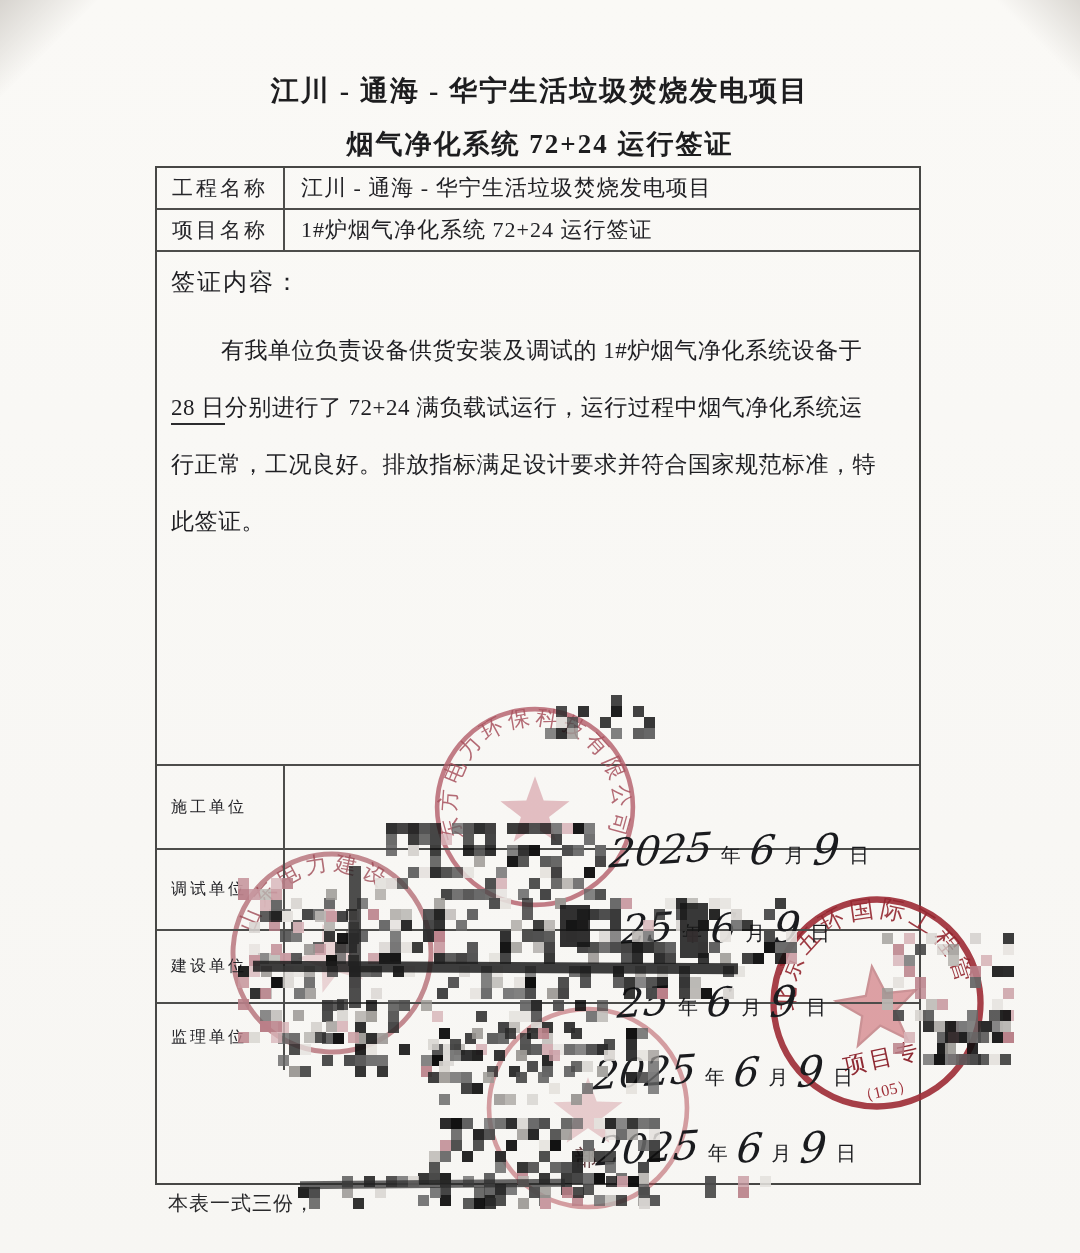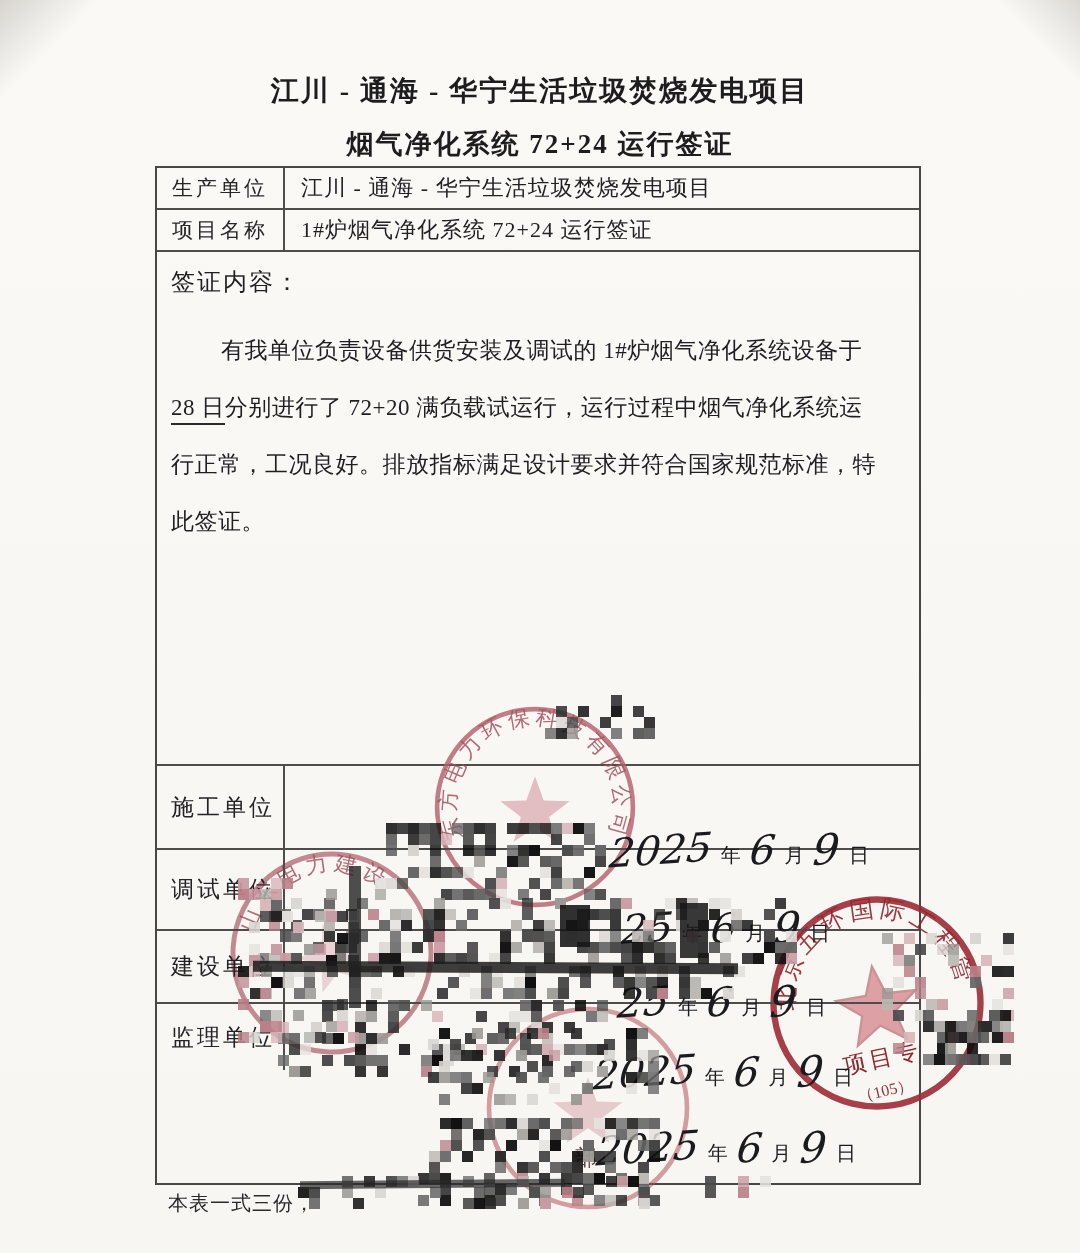--- a/index.html
+++ b/index.html
@@ -20,21 +20,21 @@
                  font-size:21px;letter-spacing:3px;color:#26262a;}
   .info-row .val{flex:1;display:flex;align-items:center;padding-left:16px;font-size:22px;color:#222226;letter-spacing:1px;}
   .content-cell{position:relative;height:514px;border-bottom:2px solid #4d4d4b;box-sizing:border-box;padding:14px 10px 0 14px;color:#1f1f23;}
   .content-cell .cl{font-size:24px;letter-spacing:2px;}
   .para{margin-top:24px;font-size:23px;line-height:57px;letter-spacing:0.5px;}
   .para .ind{text-indent:50px;}
   .u{border-bottom:2px solid #2c2c2e;padding-bottom:3px;}
   .sig-row{position:relative;display:flex;border-bottom:2px solid #4d4d4b;box-sizing:border-box;z-index:30;}
   .sig-row:last-child{border-bottom:none;}
   .sig-row .lbl{width:128px;border-right:2px solid #4d4d4b;box-sizing:border-box;display:flex;align-items:center;
-                padding-left:14px;font-size:23px;letter-spacing:3px;color:#232327;}
+                padding-left:14px;font-size:16px;letter-spacing:3px;color:#232327;}
   .sig-row .rest{flex:1;}
 
   .date{position:absolute;white-space:nowrap;z-index:32;color:#1a1b1e;display:flex;align-items:center;}
   .hd{font-family:"DejaVu Serif",serif;font-style:italic;display:inline-block;transform:skewX(-9deg) rotate(-4deg);font-size:40px;line-height:40px;}
   .hd.day{font-size:42px;transform:skewX(-10deg) rotate(-7deg);}
   .hu{font-family:"Liberation Serif",serif;font-size:20px;margin:10px 8px 0 9px;letter-spacing:1px;}
 
   .stamp{position:absolute;z-index:20;}
   .footer-note{position:absolute;left:168px;top:1190px;font-size:20px;color:#2a2a2c;letter-spacing:1px;z-index:10;}
 
@@ -48,34 +48,34 @@
 <div class="page">
 
   <div class="title" id="title1">江川 - 通海 - 华宁生活垃圾焚烧发电项目</div>
   <div class="title" id="title2">烟气净化系统 72+24 运行签证</div>
 
   <div class="sheet">
 
     <div class="ftable">
       <div id="info-rows">
           <div class="info-row">
-            <div class="lbl">生产单位</div>
+            <div class="lbl">工程名称</div>
             <div class="val">江川 - 通海 - 华宁生活垃圾焚烧发电项目</div>
           </div>
           <div class="info-row">
             <div class="lbl">项目名称</div>
             <div class="val">1#炉烟气净化系统 72+24 运行签证</div>
           </div>
         </div>
 
       <div class="content-cell">
         <div class="cl">签证内容：</div>
         <div class="para">
           <div class="ind">有我单位负责设备供货安装及调试的 1#炉烟气净化系统设备于</div>
-          <div><span class="u">28 日</span><span>分别进行了 72+20 满负载试运行，运行过程中烟气净化系统运</span></div>
+          <div><span class="u">28 日</span><span>分别进行了 72+24 满负载试运行，运行过程中烟气净化系统运</span></div>
           <div>行正常，工况良好。排放指标满足设计要求并符合国家规范标准，特</div>
           <div>此签证。</div>
         </div>
       </div>
 
       <div id="sig-rows">
           <div class="sig-row" style="height: 84px;">
             <div class="lbl">施工单位</div>
             <div class="rest"></div>
           </div>

